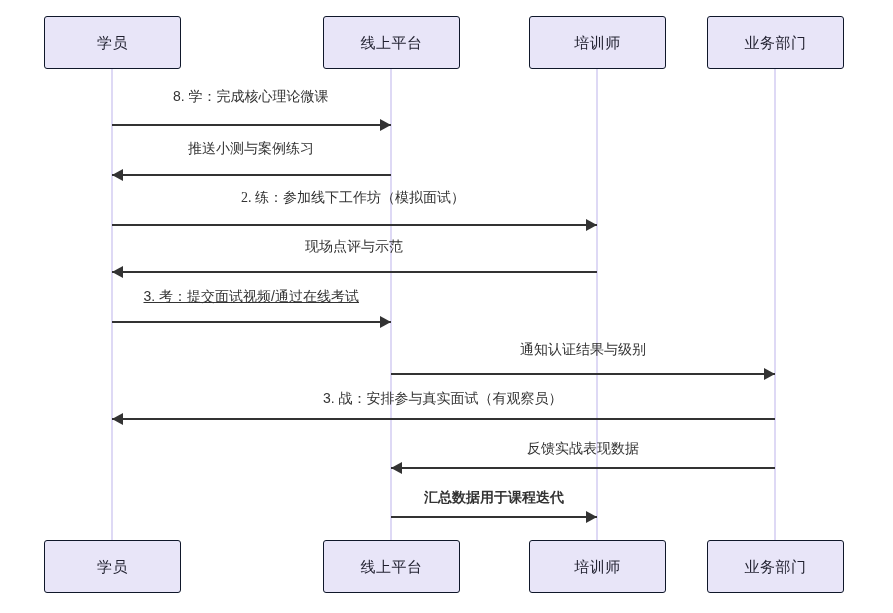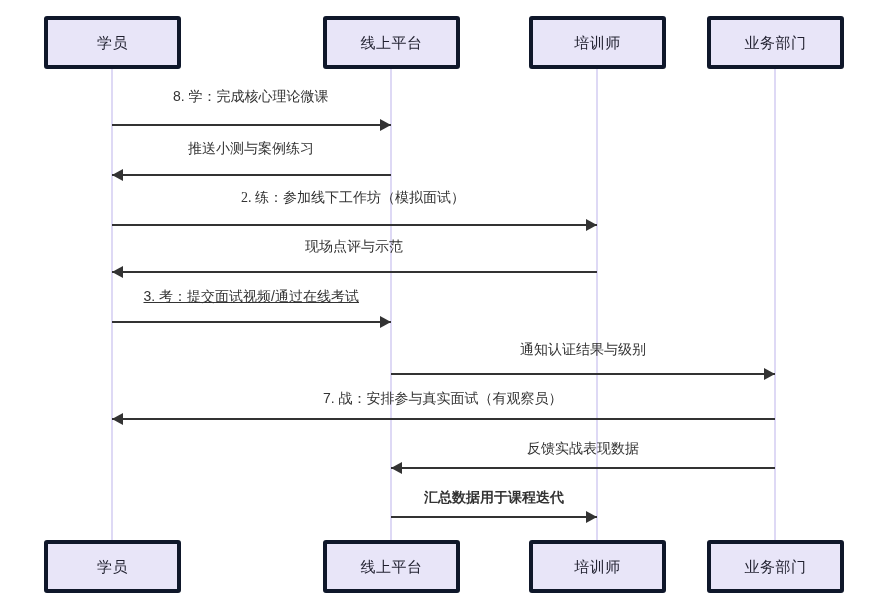--- a/index.html
+++ b/index.html
@@ -23,21 +23,21 @@
     background: #ded9f5;
     top: 69px;
     height: 471px;
   }
   .actor-box {
     position: absolute;
     box-sizing: border-box;
     width: 137px;
     height: 53px;
     background: #e8e5f8;
-    border: 4px solid #0f172a;
+    border: 1px solid #0f172a;
     border-radius: 3px;
     display: flex;
     align-items: center;
     justify-content: center;
   }
   .actor-label {
     font-size: 15px;
     color: #1f1f2e;
     letter-spacing: 0.5px;
     line-height: 1;
@@ -120,21 +120,21 @@
       <div class="msg-arrow left" style="top: 266px; left: 112px;"></div>
       <div class="msg-label" style="top: 239px; left: 305px; width: auto;">现场点评与示范</div>
       <div class="msg-line" style="left: 112px; top: 321px; width: 279px;"></div>
       <div class="msg-arrow right" style="top: 316px; left: 380px;"></div>
       <div class="msg-label" style="top: 289px; left: 143.5px; width: auto; text-decoration: underline;">3. 考：提交面试视频/通过在线考试</div>
       <div class="msg-line" style="left: 391px; top: 373px; width: 384px;"></div>
       <div class="msg-arrow right" style="top: 368px; left: 764px;"></div>
       <div class="msg-label" style="top: 342px; left: 520px; width: auto;">通知认证结果与级别</div>
       <div class="msg-line" style="left: 112px; top: 418px; width: 663px;"></div>
       <div class="msg-arrow left" style="top: 413px; left: 112px;"></div>
-      <div class="msg-label" style="top: 391px; left: 323px; width: auto;">7. 战：安排参与真实面试（有观察员）</div>
+      <div class="msg-label" style="top: 391px; left: 323px; width: auto;">3. 战：安排参与真实面试（有观察员）</div>
       <div class="msg-line" style="left: 391px; top: 467px; width: 384px;"></div>
       <div class="msg-arrow left" style="top: 462px; left: 391px;"></div>
       <div class="msg-label" style="top: 441px; left: 527px; width: auto; text-align: center;">反馈实战表现数据</div>
       <div class="msg-line" style="left: 391px; top: 516px; width: 206px;"></div>
       <div class="msg-arrow right" style="top: 511px; left: 586px;"></div>
       <div class="msg-label" style="top: 490px; left: 424px; width: auto; font-weight: bold;">汇总数据用于课程迭代</div>
     </div>
 
 </div>
 

